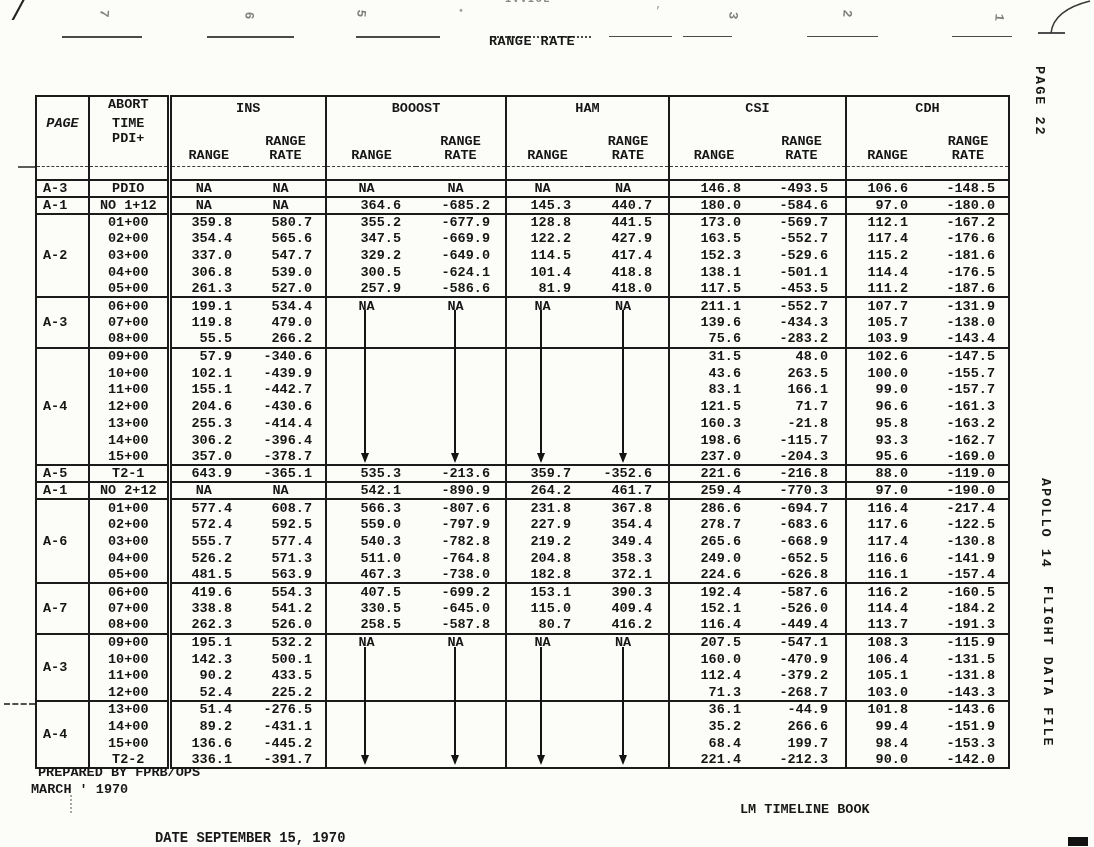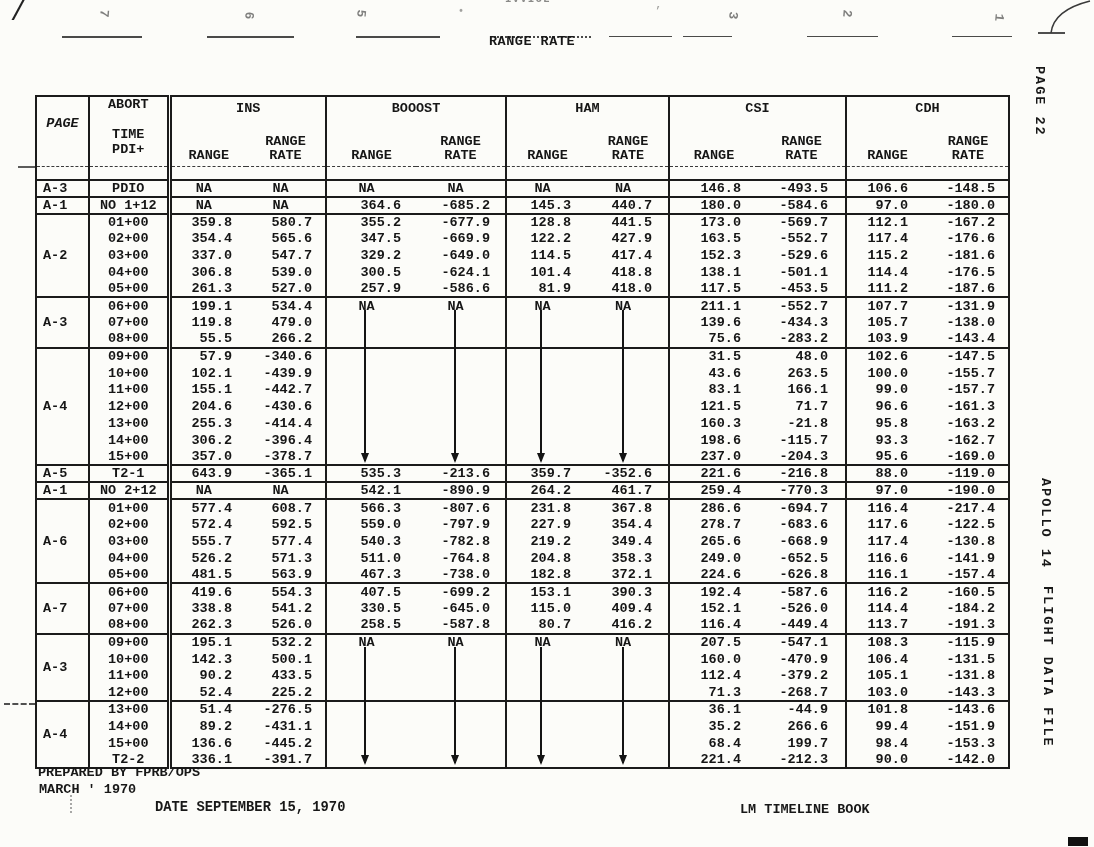--- a/index.html
+++ b/index.html
@@ -44,21 +44,21 @@
   .table-wrap{position:absolute;left:35px;top:95px;width:976px;}
   table{border-collapse:collapse;table-layout:fixed;width:973px;border:2px solid #1b1b1b;
         font:700 13.5px "Liberation Mono","DejaVu Sans Mono",monospace;color:#161616;}
   th,td{padding:0;overflow:hidden;white-space:nowrap;}
   thead tr.h1{height:36px;}
   thead tr.h2{height:34px;}
   thead tr.spacer td{height:12px;border-bottom:2px solid #1b1b1b;}
   th.h-page{border-right:2px solid #1b1b1b;vertical-align:middle;padding-bottom:16px;border-bottom:1px dashed #3a3a3a;font-style:italic;}
   th.h-abort{border-right:5px double #1b1b1b;vertical-align:top;border-bottom:1px dashed #3a3a3a;}
   .abort-top{margin-top:0;}
-  .abort-time{margin-top:15px;line-height:15px;}
+  .abort-time{margin-top:4px;line-height:15px;}
   th.h-grp{vertical-align:top;padding-top:4px;}
   th.gr{border-right:2px solid #1b1b1b;}
   th.sub{vertical-align:bottom;padding-bottom:3px;border-bottom:1px dashed #3a3a3a;line-height:14px;}
   .c-page{border-right:2px solid #1b1b1b;text-align:left;padding-left:6px;vertical-align:middle;margin-top:40px;}
   .c-time{border-right:5px double #1b1b1b;text-align:center;}
   .c-ins-rr,.c-bo-rr,.c-ham-rr,.c-csi-rr{border-right:2px solid #1b1b1b;}
   tbody tr{height:16.8px;}
   tbody td{vertical-align:middle;text-align:right;line-height:15px;}
   tbody td.c-time{text-align:center;}
   tbody td.c-page{text-align:left;}
@@ -73,22 +73,22 @@
   .arrow{position:absolute;width:0;border-left:2px solid #141414;}
   .arrow::after{content:"";position:absolute;bottom:-2px;left:-5px;width:0;height:0;
     border-left:4px solid transparent;border-right:4px solid transparent;border-top:10px solid #141414;}
   
   .ldash1{position:absolute;left:18px;top:166px;width:17px;border-top:2px solid #333;opacity:.8;}
   .ldash2{position:absolute;left:4px;top:703px;width:31px;border-top:2px dashed #333;opacity:.85;}
   .fdots{position:absolute;left:70px;top:795px;height:18px;border-left:2px dotted #555;opacity:.5;}
   .blot{position:absolute;right:6px;bottom:1px;width:20px;height:9px;background:#111;}
   
   .f-prepared{position:absolute;left:38px;top:765px;font-size:13.5px;}
-  .f-march{position:absolute;left:39px;top:782px;font-size:13.5px;}
-  .f-date{position:absolute;left:155px;top:800px;font-size:13.8px;}
+  .f-march{position:absolute;left:31px;top:782px;font-size:13.5px;}
+  .f-date{position:absolute;left:155px;top:831px;font-size:13.8px;}
   .f-book{position:absolute;left:740px;top:802px;font-size:13.5px;}
 </style>
 </head>
 <body>
 
 <div class="page">
 
   <div class="slash">/</div>
   <span class="tab-digit">7</span>
   <span class="tab-digit">6</span>

